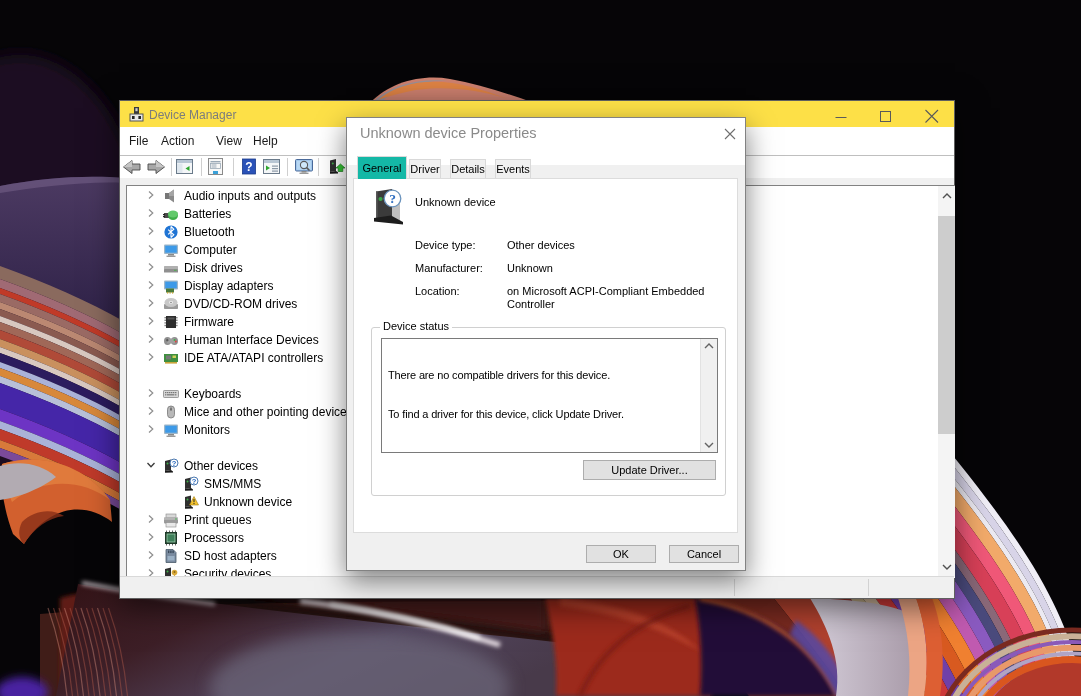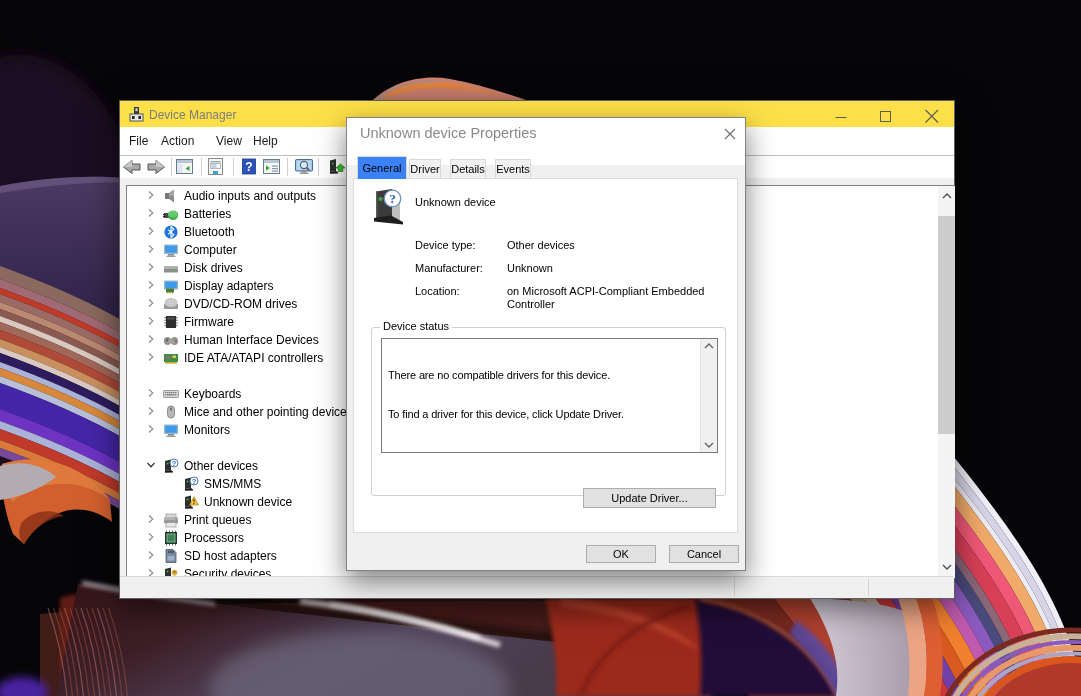--- a/index.html
+++ b/index.html
@@ -23,21 +23,21 @@
   .row.child .lbl{left:77px;}
   .row.child svg.ic{left:56px;}
   .vscroll{position:absolute;right:0;top:0;width:17px;height:391px;background:#f4f4f4;}
   .vthumb{position:absolute;left:0;width:17px;background:#cdcdcd;}
   .statusbar{position:absolute;left:0;right:0;bottom:0;height:21px;background:#f0f0f0;border-top:1px solid #d9d9d9;}
   .ssep{position:absolute;top:2px;bottom:2px;width:1px;background:#d2d2d2;}
   #dlg{left:346px;top:117px;width:398px;height:452px;background:#f0f0f0;border:1px solid #828282;box-shadow:0 10px 26px rgba(0,0,0,.5);}
   #dlg .dtitle{position:absolute;left:0;top:0;right:0;height:47px;background:#fff;}
   #dlg .dtitle .txt{position:absolute;left:13px;top:7px;font-size:14.5px;color:#8a8a8a;}
   .tab{position:absolute;font-size:11px;color:#000;text-align:center;background:#f0f0f0;border:1px solid #d9d9d9;border-bottom:none;box-sizing:border-box;}
-  .tab.sel{background:#3b82f6;z-index:3;}
+  .tab.sel{background:#14b8a6;z-index:3;}
   .page{position:absolute;left:6px;top:60px;width:385px;height:355px;background:#fff;border:1px solid #dcdcdc;box-sizing:border-box;z-index:2;}
   .dl{position:absolute;font-size:11px;color:#000;white-space:nowrap;}
   .group{position:absolute;left:17px;top:148px;width:353px;height:167px;border:1px solid #d0d0d0;border-radius:3px;}
   .glabel{position:absolute;left:8px;top:-8px;background:#fff;padding:0 3px;font-size:11px;}
   .statbox{position:absolute;left:9px;top:10px;width:335px;height:113px;border:1px solid #7a7a7a;background:#fff;}
   .statbox .tx{position:absolute;left:6px;font-size:11px;letter-spacing:-0.15px;color:#000;white-space:nowrap;}
   .sscroll{position:absolute;right:0;top:0;width:16px;height:100%;background:#f0f0f0;border-left:1px solid #e2e2e2;}
   .btn{position:absolute;background:#e1e1e1;border:1px solid #adadad;font-size:11px;color:#000;text-align:center;box-sizing:border-box;}
   .chevron{stroke:#636363;stroke-width:1.4;fill:none;}
 </style>
@@ -565,18 +565,18 @@
         <div class="tx" style="top:69px">To find a driver for this device, click Update Driver.</div>
         <div class="sscroll">
           <svg class="chevron" style="position:absolute;left:3px;top:4px" width="10" height="6" viewBox="0 0 10 6">
               <path d="M1,5 L5,1 L9,5"></path>
             </svg>
           <svg class="chevron" style="position:absolute;left:3px;bottom:4px" width="10" height="6" viewBox="0 0 10 6">
               <path d="M1,1 L5,5 L9,1"></path>
             </svg>
         </div>
       </div>
-      <div class="btn" style="left:211px;top:132px;width:133px;height:20px;line-height:19px;margin-top:28px;">Update Driver...</div>
+      <div class="btn" style="left:211px;top:132px;width:133px;height:20px;line-height:19px;">Update Driver...</div>
     </div>
   </div>
   <div class="btn" style="left:239px;top:427px;width:70px;height:18px;line-height:17px;">OK</div>
   <div class="btn" style="left:322px;top:427px;width:70px;height:18px;line-height:17px;">Cancel</div>
 </div>
 
 </body></html>

